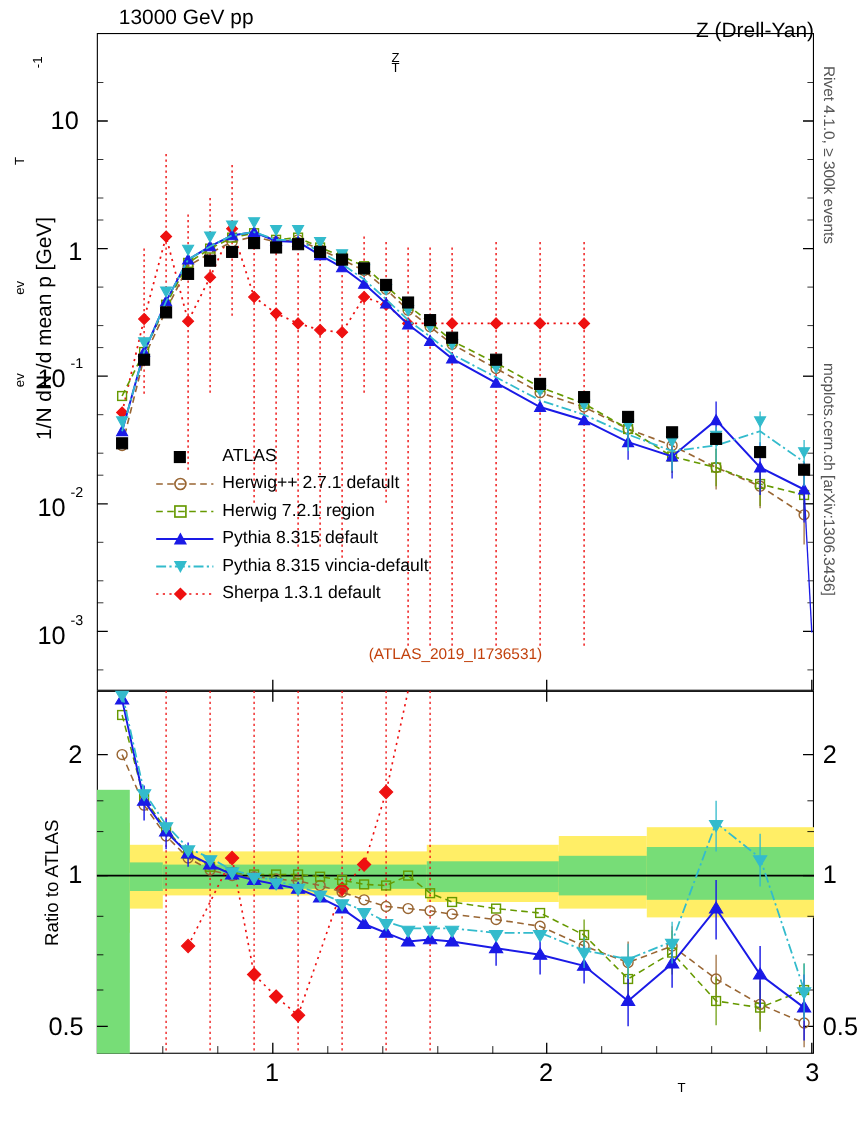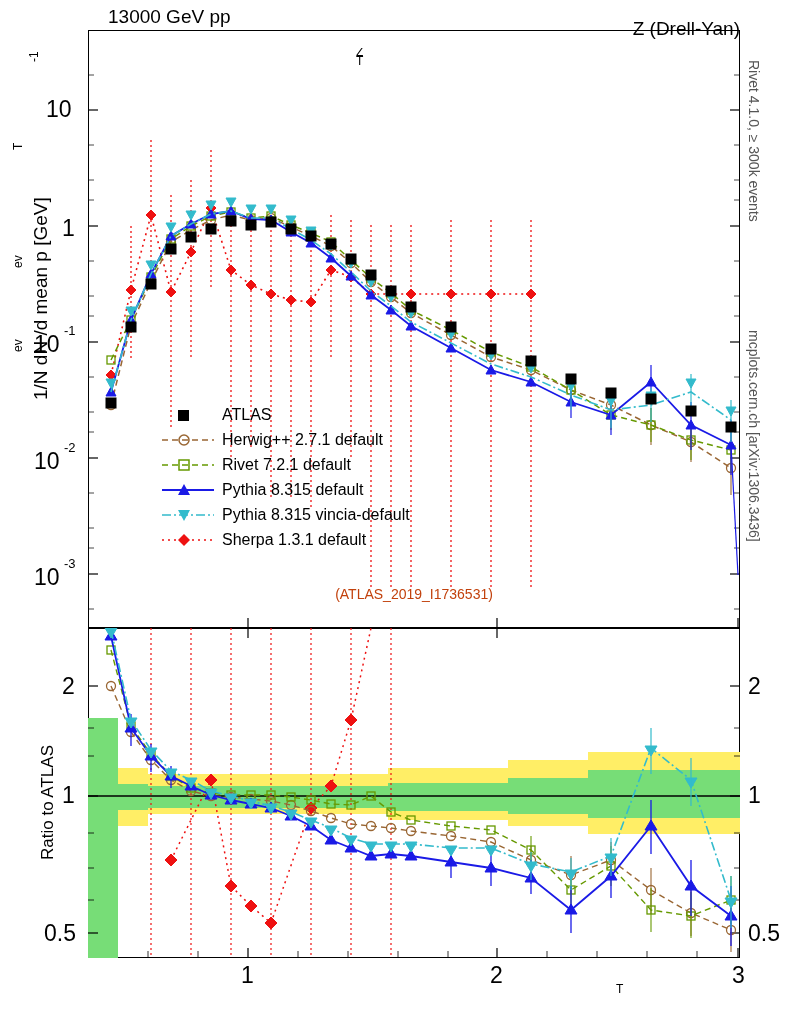--- a/index.html
+++ b/index.html
@@ -23,21 +23,21 @@
   #right1{left:762px;top:60px;font-size:14px;color:#555;transform:rotate(90deg);transform-origin:0 0;white-space:nowrap;}
   #right2{left:762px;top:330px;font-size:14px;color:#555;transform:rotate(90deg);transform-origin:0 0;white-space:nowrap;}
 
   #title{left:88px;top:58px;width:652px;text-align:center;font-size:19px;}
 
   #watermark{left:88px;top:586px;width:652px;text-align:center;font-size:14px;color:#c2410c;}
 
   #xtitle{right:46px;top:980px;font-size:25px;margin-top:48px;}
 
   
-  #legend{left:160px;top:402px;font-size:16px;}
+  #legend{left:140px;top:402px;font-size:16px;}
   #legend .row{height:25px;display:flex;align-items:center;}
   #legend .mk{width:56px;height:25px;position:relative;}
   #legend .txt{padding-left:6px;}
 
   svg{display:block;}
 </style>
 </head>
 <body>
 
 <div id="root">
@@ -374,21 +374,21 @@
       </span>
       <span class="txt">Herwig++ 2.7.1 default</span>
     </div>
     <div class="row">
       <span class="mk">
         <svg width="56" height="25">
             <line x1="2" y1="13" x2="54" y2="13" stroke="#669900" stroke-width="1.5" stroke-dasharray="6,4"></line>
             <rect x="19" y="8" width="10" height="10" fill="none" stroke="#669900" stroke-width="1.5"></rect>
           </svg>
       </span>
-      <span class="txt">Rivet 7.2.1 default</span>
+      <span class="txt">Herwig 7.2.1 region</span>
     </div>
     <div class="row">
       <span class="mk">
         <svg width="56" height="25">
             <line x1="2" y1="13" x2="54" y2="13" stroke="#1a1ae6" stroke-width="1.8"></line>
             <polygon points="24,7 30,18 18,18" fill="#1a1ae6"></polygon>
           </svg>
       </span>
       <span class="txt">Pythia 8.315 default</span>
     </div>

